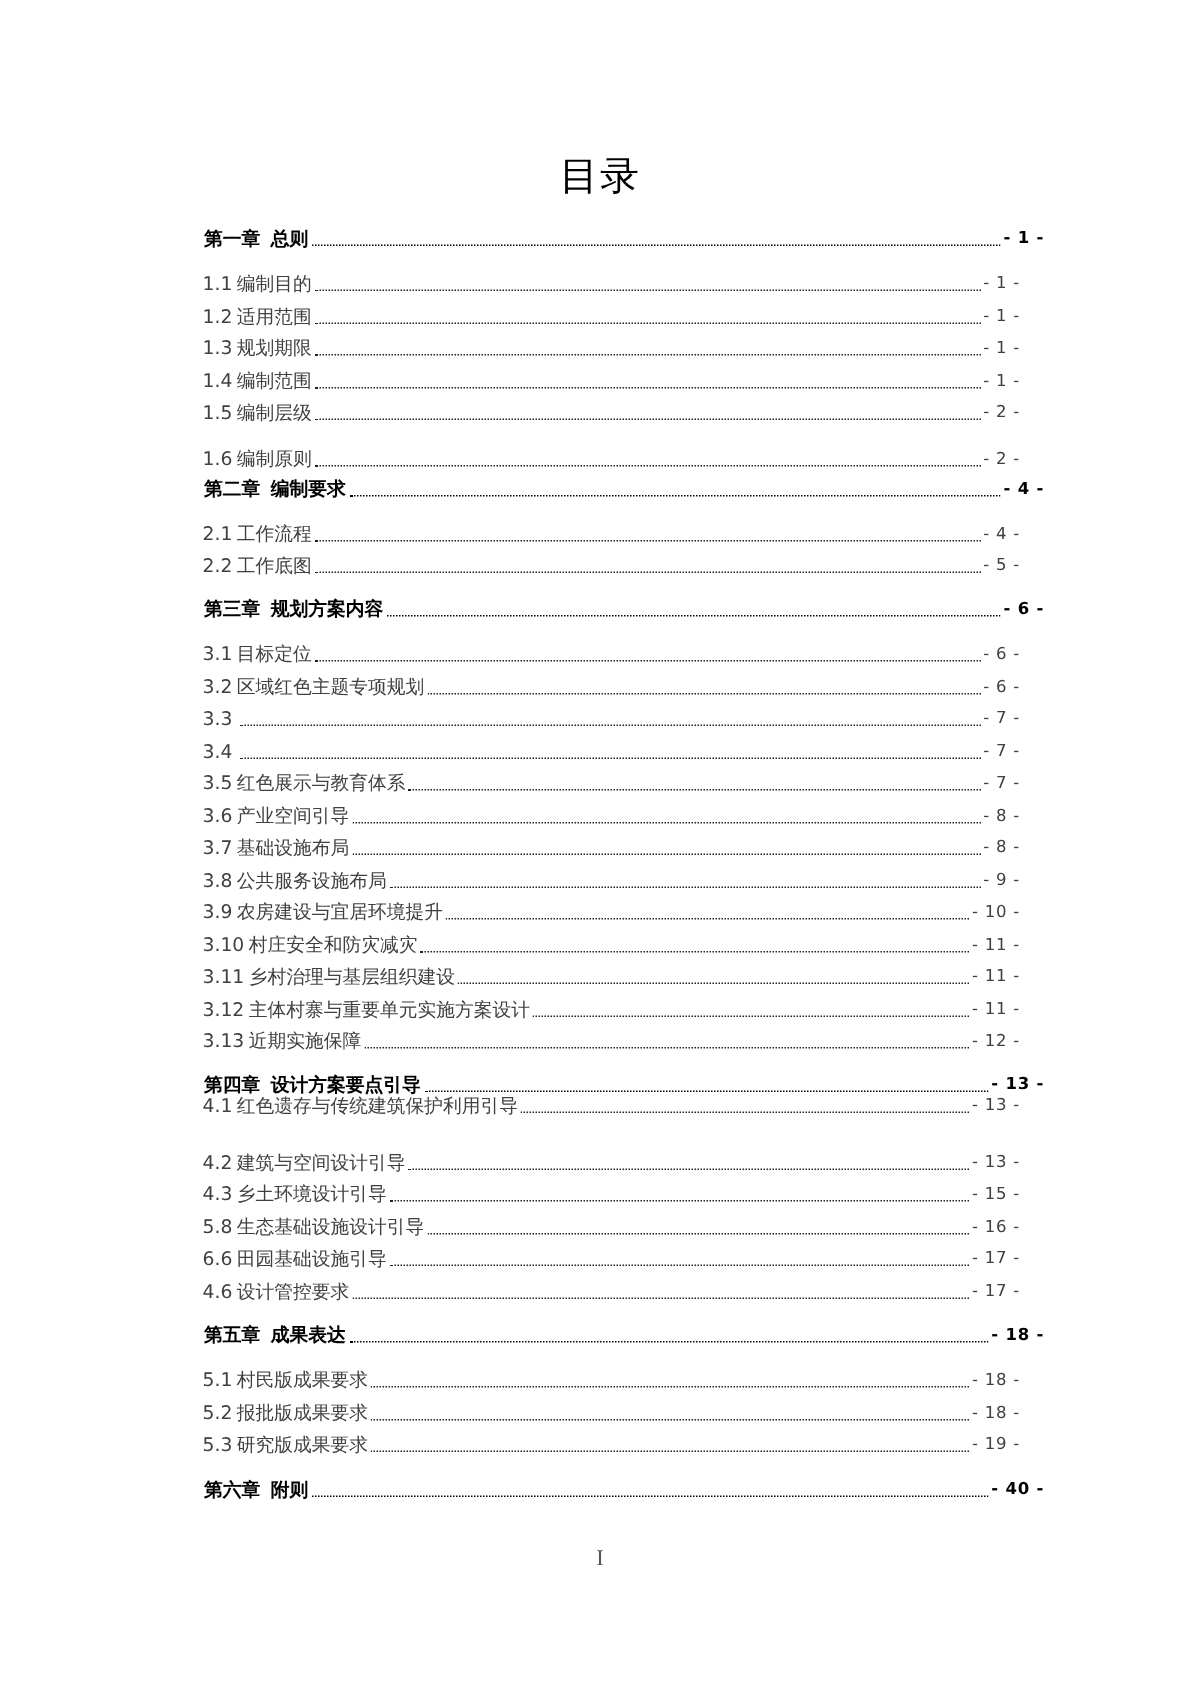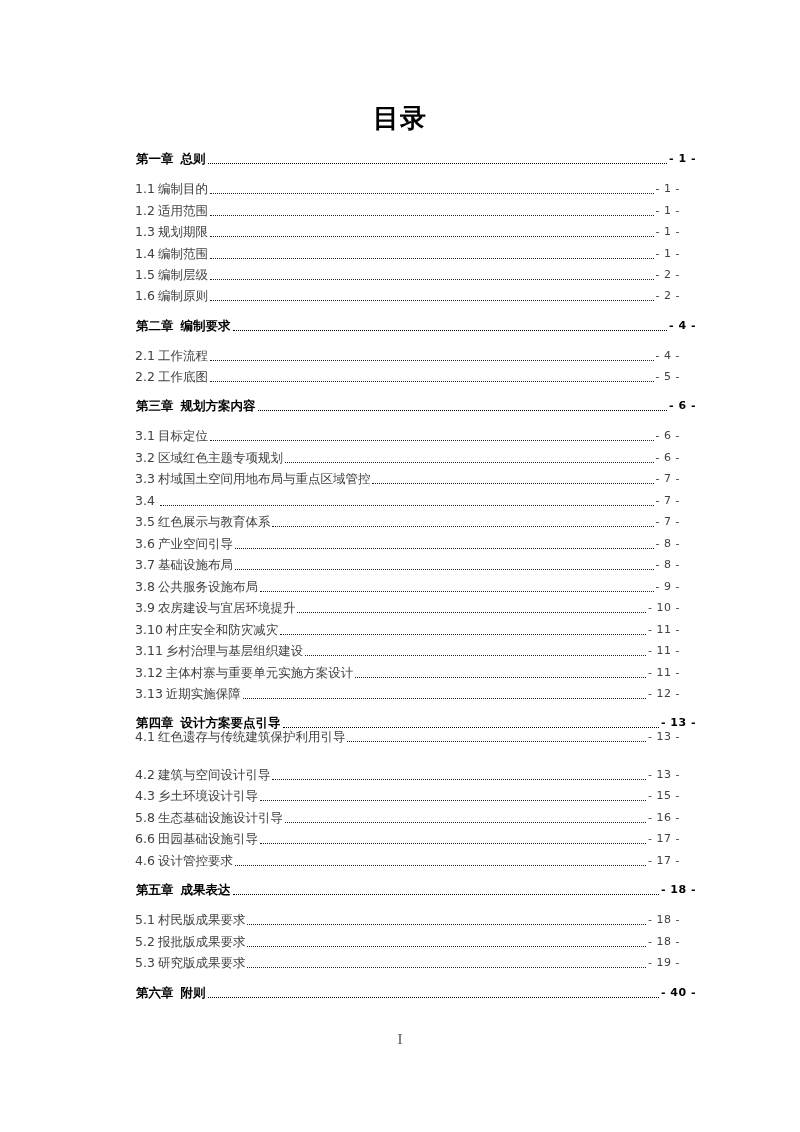--- a/index.html
+++ b/index.html
@@ -1,19 +1,19 @@
 <!DOCTYPE html>
 <html><head>
   <meta charset="utf-8">
   <style>
     html, body { margin: 0; padding: 0; background: #ffffff; }
     body { width: 800px; height: 1132px; position: relative; overflow: hidden;
            font-family: "DejaVu Sans", "Liberation Sans", sans-serif; color: #000; }
     .title { position: absolute; left: 0; width: 800px; top: 101px; text-align: center;
-             font-size: 26px; font-weight: bold; letter-spacing: 1px; line-height: 34px; }
+             font-size: 26px; font-weight: normal; letter-spacing: 1px; line-height: 34px; }
     .toc { position: absolute; left: 120px; width: 560px; top: 0; }
     .row { position: absolute; left: 0; width: 560px; height: 18px; display: flex; align-items: flex-end;
            white-space: nowrap; line-height: 18px; }
     .row.chapter { font-weight: bold; font-size: 12.5px; margin-left: 16px; }
     .row.section { font-size: 12.5px; padding-left: 15px; width: 545px; color: #404040; }
     .row .num { margin-right: 3px; }
     .row.chapter .num { margin-right: 7px; }
     .leader { flex: 1; overflow: hidden; margin: 0 2px; height: 18px; position: relative; }
     .leader::after { content: ""; position: absolute; left: 0; right: 0; bottom: 4px;
                      border-bottom: 1.4px dotted #222; }
@@ -59,21 +59,21 @@
     <span>编制范围</span>
     <span class="leader"></span>
     <span class="page">- 1 -</span>
   </div>
   <div class="row section" style="top:266px">
     <span class="num">1.5</span>
     <span>编制层级</span>
     <span class="leader"></span>
     <span class="page">- 2 -</span>
   </div>
-  <div class="row section" style="top:287px">
+  <div class="row section" style="top:297px">
     <span class="num">1.6</span>
     <span>编制原则</span>
     <span class="leader"></span>
     <span class="page">- 2 -</span>
   </div>
 
   <div class="row chapter" style="top:317px">
     <span class="num">第二章</span>
     <span>编制要求</span>
     <span class="leader"></span>
@@ -105,21 +105,20 @@
     <span class="page">- 6 -</span>
   </div>
   <div class="row section" style="top:448.5px">
     <span class="num">3.2</span>
     <span>区域红色主题专项规划</span>
     <span class="leader"></span>
     <span class="page">- 6 -</span>
   </div>
   <div class="row section" style="top:470px">
     <span class="num">3.3</span>
-    <span>村域国土空间用地布局与重点区域管控</span>
     <span class="leader"></span>
     <span class="page">- 7 -</span>
   </div>
   <div class="row section" style="top:491.5px">
     <span class="num">3.4</span>
     <span class="leader"></span>
     <span class="page">- 7 -</span>
   </div>
   <div class="row section" style="top:513px">
     <span class="num">3.5</span>

